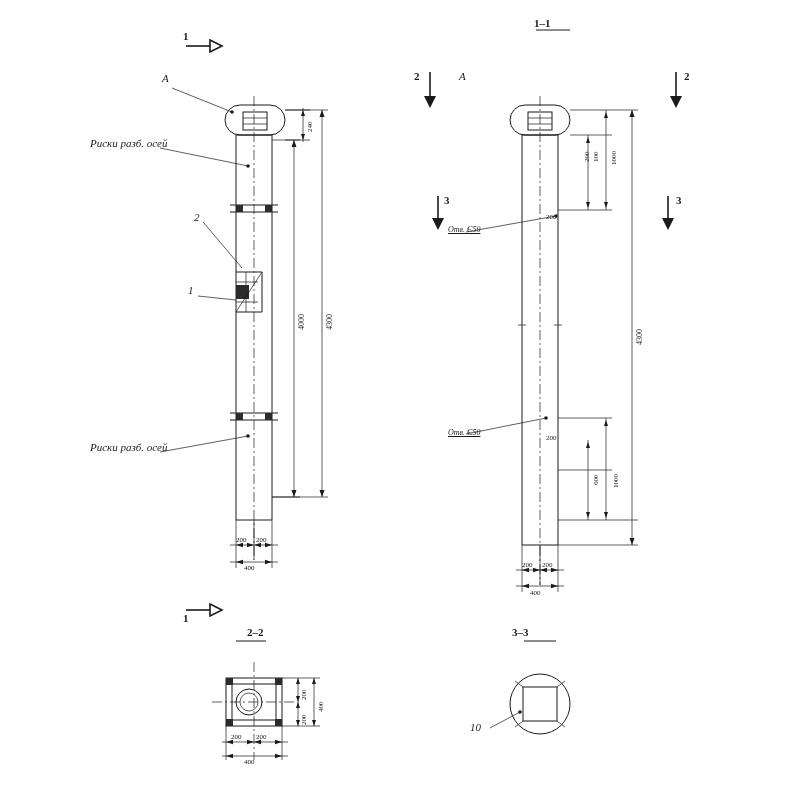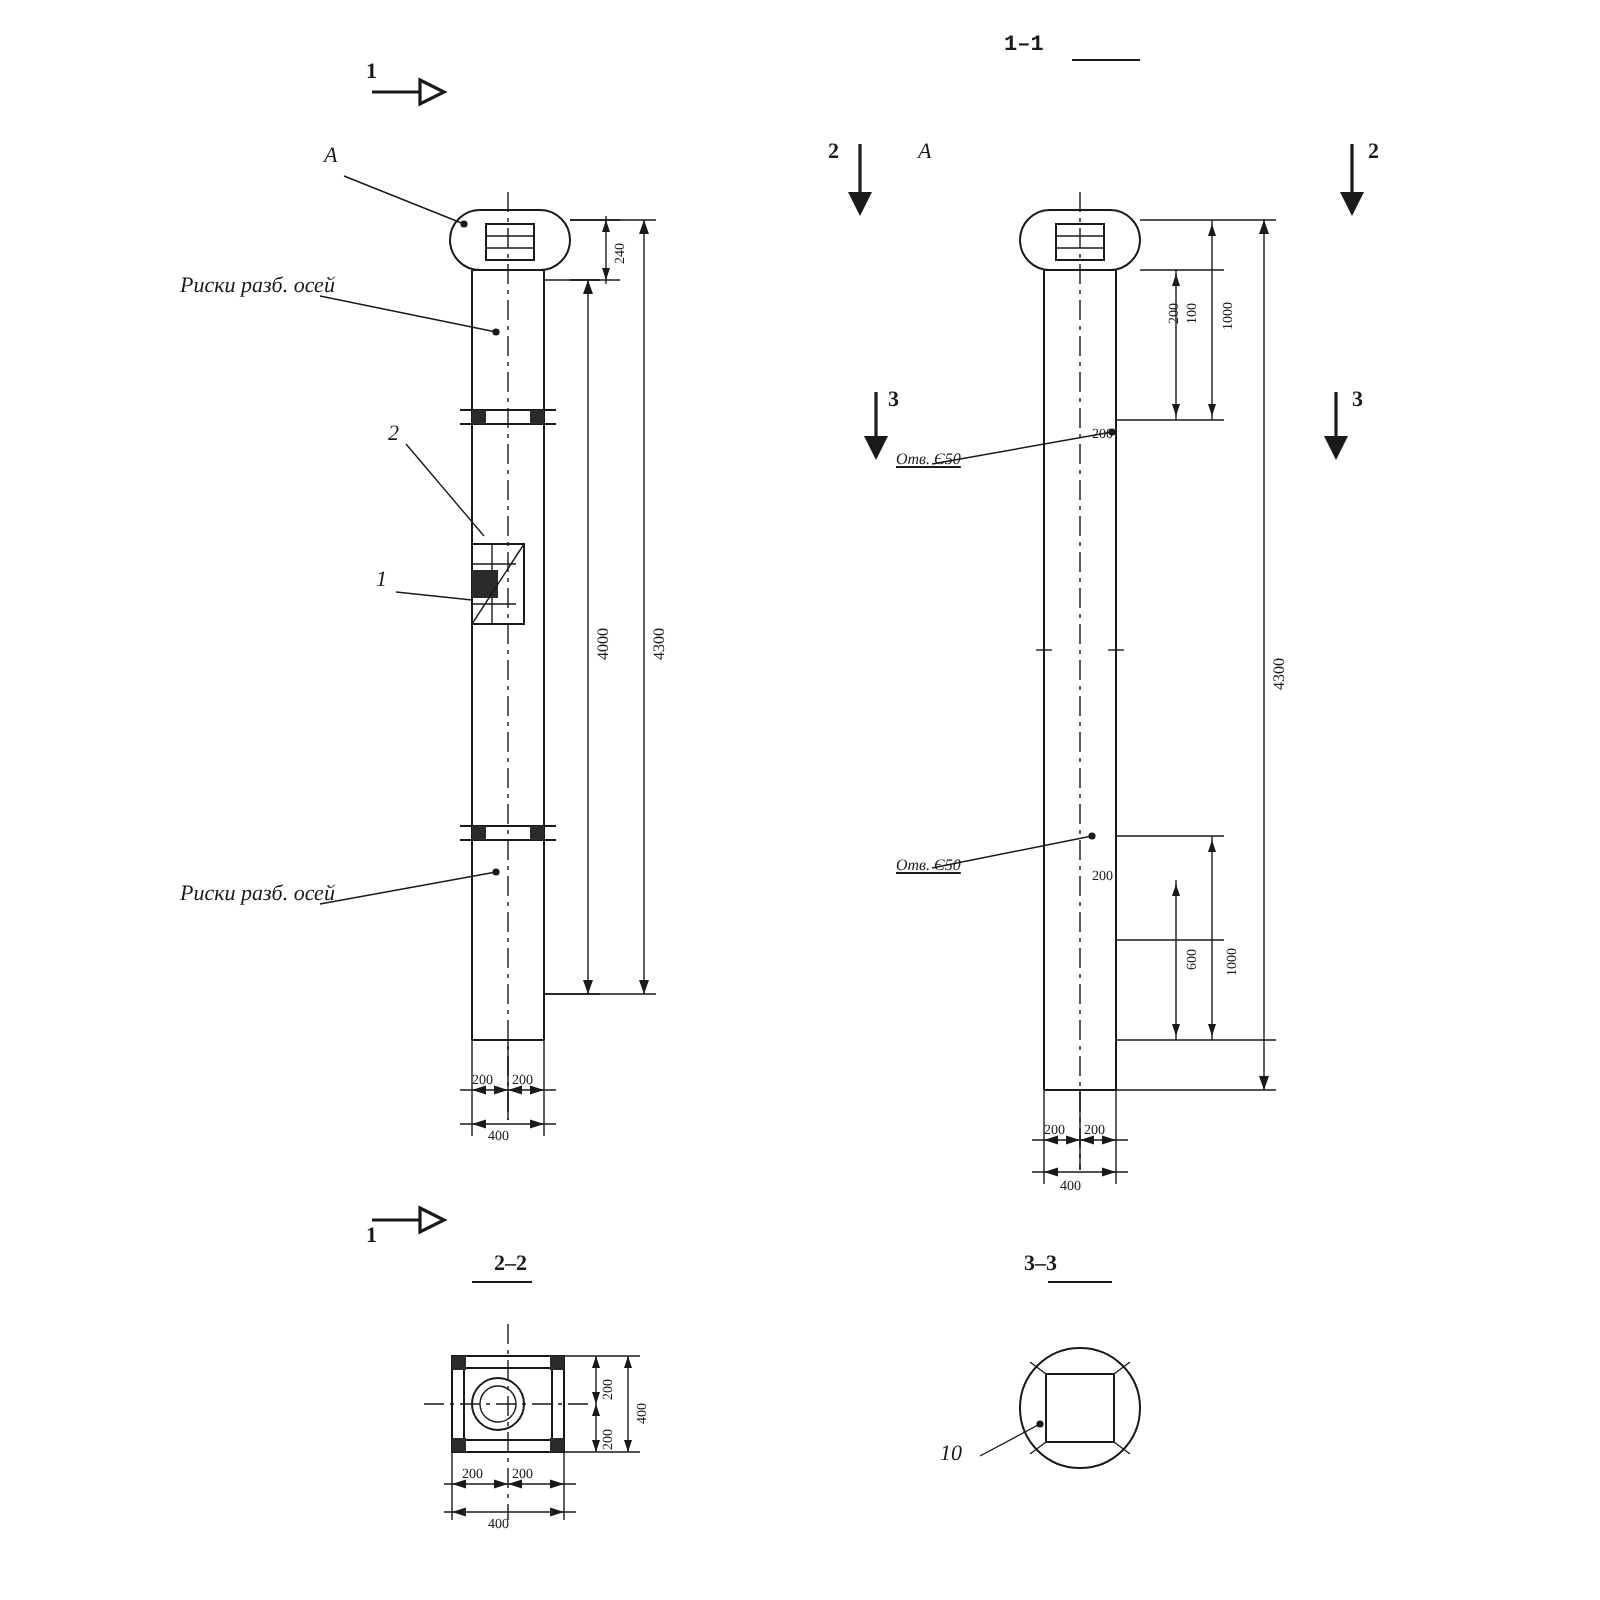--- a/index.html
+++ b/index.html
@@ -332,21 +332,21 @@
   <div class="lbl italic" style="left:90px; top:441px;">Риски разб. осей</div>
 
   <div class="lbl small rot" style="left:297px; top:330px;">4000</div>
   <div class="lbl small rot" style="left:325px; top:330px;">4300</div>
   <div class="lbl tiny rot" style="left:306px; top:132px;">240</div>
 
   <div class="lbl tiny" style="left:236px; top:536px;">200</div>
   <div class="lbl tiny" style="left:256px; top:536px;">200</div>
   <div class="lbl tiny" style="left:244px; top:564px;">400</div>
 
-  <div class="lbl bold" style="left:502px; top:17px;font-family:Liberation Mono, monospace;">1–1</div>
+  <div class="lbl bold" style="left:534px; top:17px;">1–1</div>
   <div class="lbl bold" style="left:414px; top:70px;">2</div>
   <div class="lbl bold" style="left:684px; top:70px;">2</div>
   <div class="lbl bold" style="left:444px; top:194px;">3</div>
   <div class="lbl bold" style="left:676px; top:194px;">3</div>
 
   <div class="lbl italic" style="left:459px; top:70px;">A</div>
 
   <div class="lbl italic under small" style="left:448px; top:225px;">Отв. Є50</div>
   <div class="lbl italic under small" style="left:448px; top:428px;">Отв. Є50</div>
 

